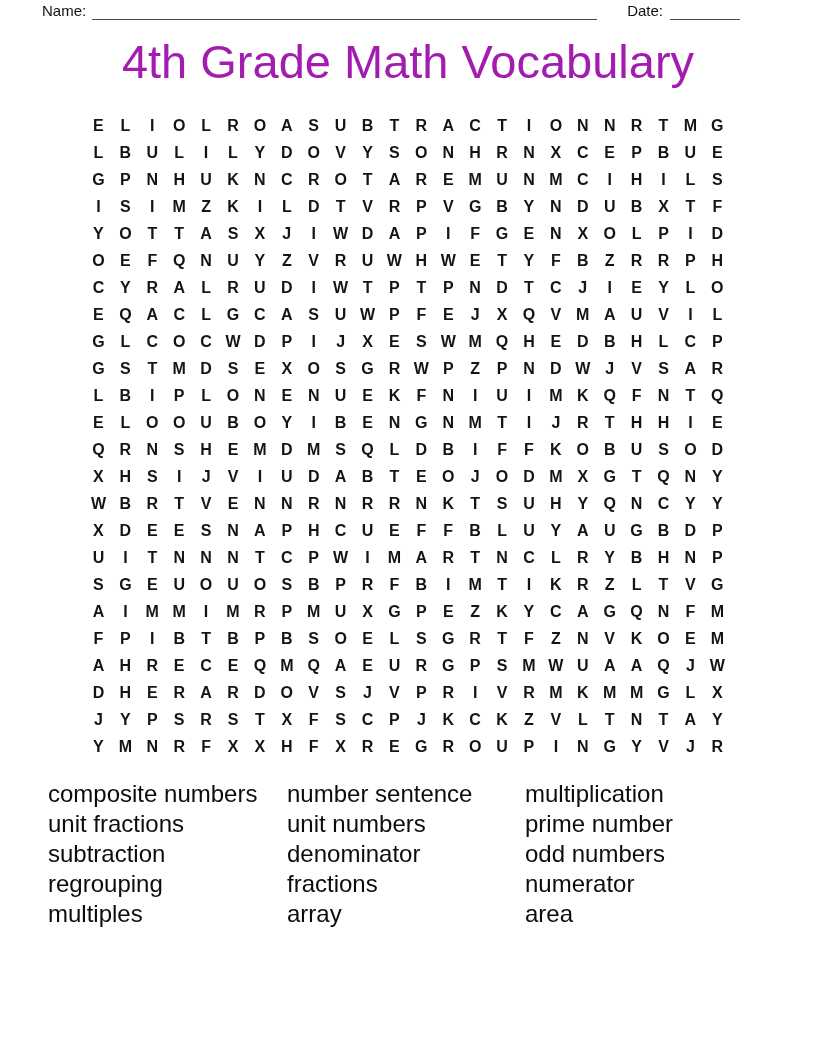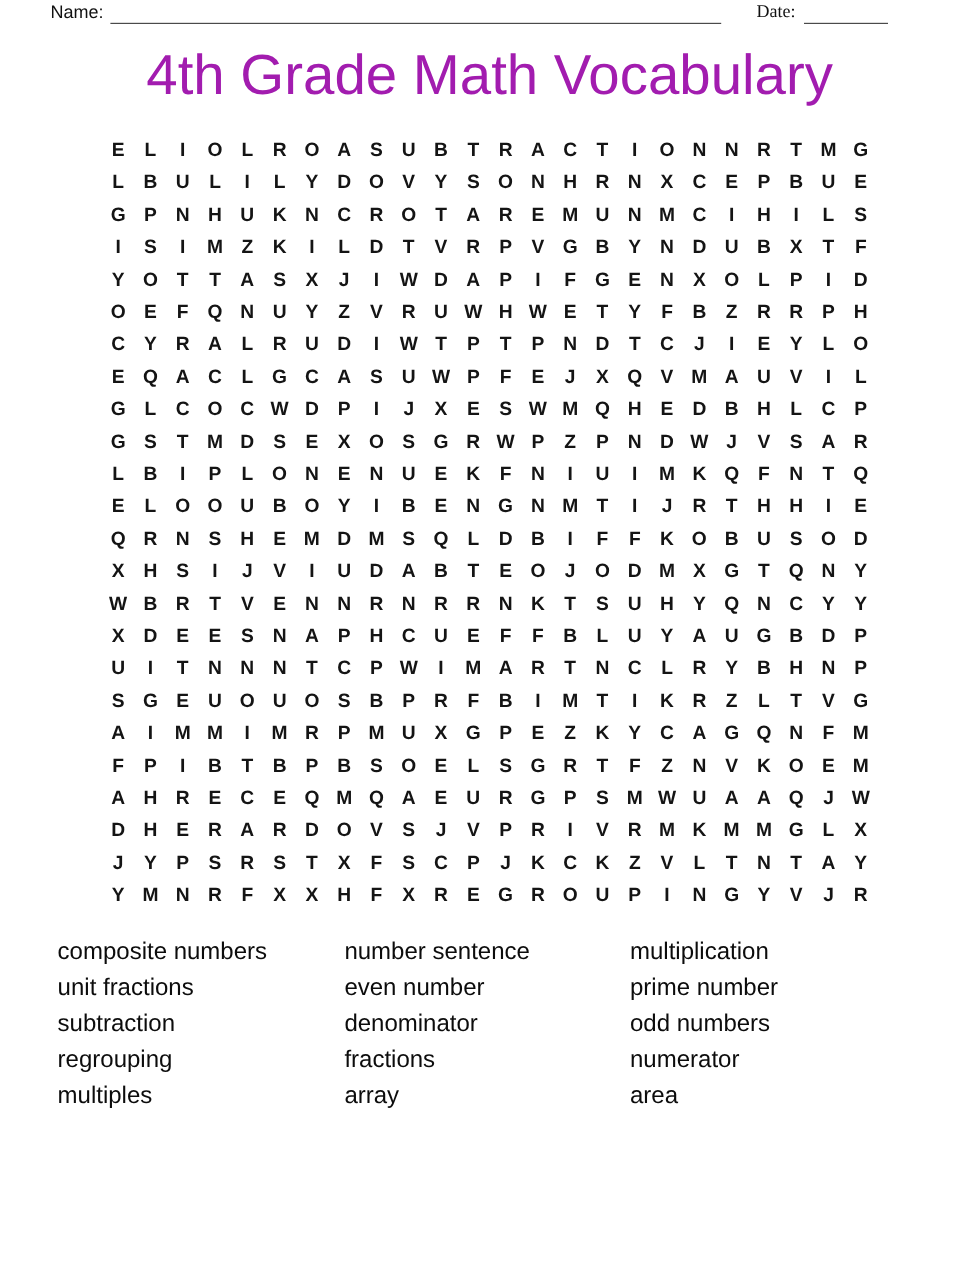--- a/index.html
+++ b/index.html
@@ -36,21 +36,20 @@
   .line-name {
     flex: 1;
     margin-left: 6px;
   }
   .line-date {
     width: 70px;
     margin-left: 7px;
   }
   .date-label {
     margin-left: 30px;
-    font-family: Liberation Serif, serif;
   }
   h1.title {
     position: absolute;
     top: 34px;
     left: 0;
     width: 816px;
     margin: 0;
     text-align: center;
     font-size: 47px;
     font-weight: 500;
@@ -84,21 +83,21 @@
   .word-col {
     width: 239px;
   }
   .word-col + .word-col {
     width: 238px;
   }
   .word-col:last-child {
     width: auto;
   }
   .word-item {
-    font-size: 20px;
+    font-size: 24px;
     line-height: 29.9px;
     font-weight: 500;
     color: #0c0c0c;
     white-space: nowrap;
   }
 </style>
 </head>
 <body style="background: rgb(255, 255, 255); color: rgb(17, 17, 17);">
 
 <div class="top-row">
@@ -740,21 +739,21 @@
 <div id="word-list">
     <div class="word-col">
       <div class="word-item">composite numbers</div>
       <div class="word-item">unit fractions</div>
       <div class="word-item">subtraction</div>
       <div class="word-item">regrouping</div>
       <div class="word-item">multiples</div>
     </div>
     <div class="word-col">
       <div class="word-item">number sentence</div>
-      <div class="word-item">even number</div>
+      <div class="word-item">unit numbers</div>
       <div class="word-item">denominator</div>
       <div class="word-item">fractions</div>
       <div class="word-item">array</div>
     </div>
     <div class="word-col">
       <div class="word-item">multiplication</div>
       <div class="word-item">prime number</div>
       <div class="word-item">odd numbers</div>
       <div class="word-item">numerator</div>
       <div class="word-item">area</div>

